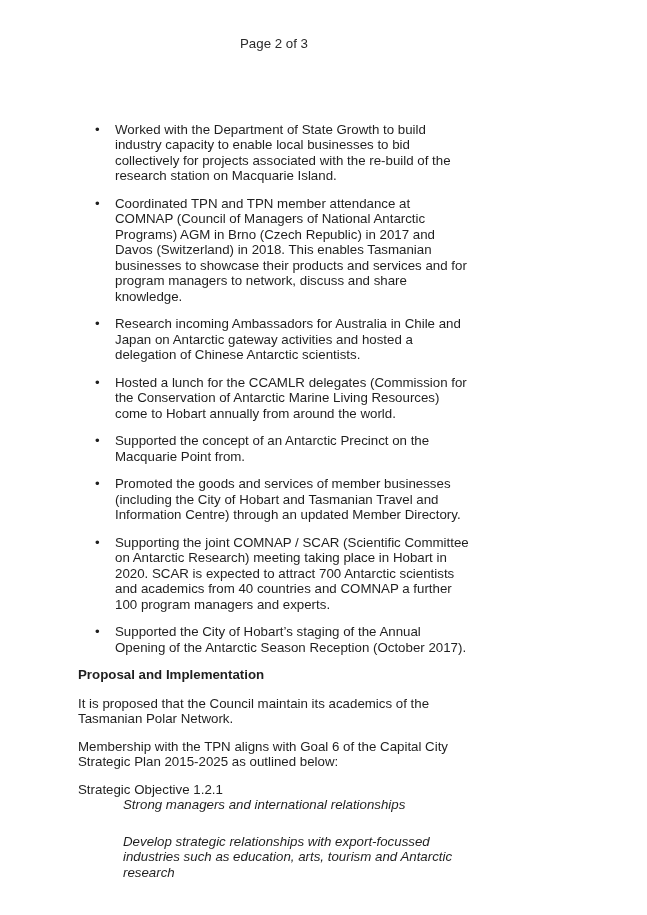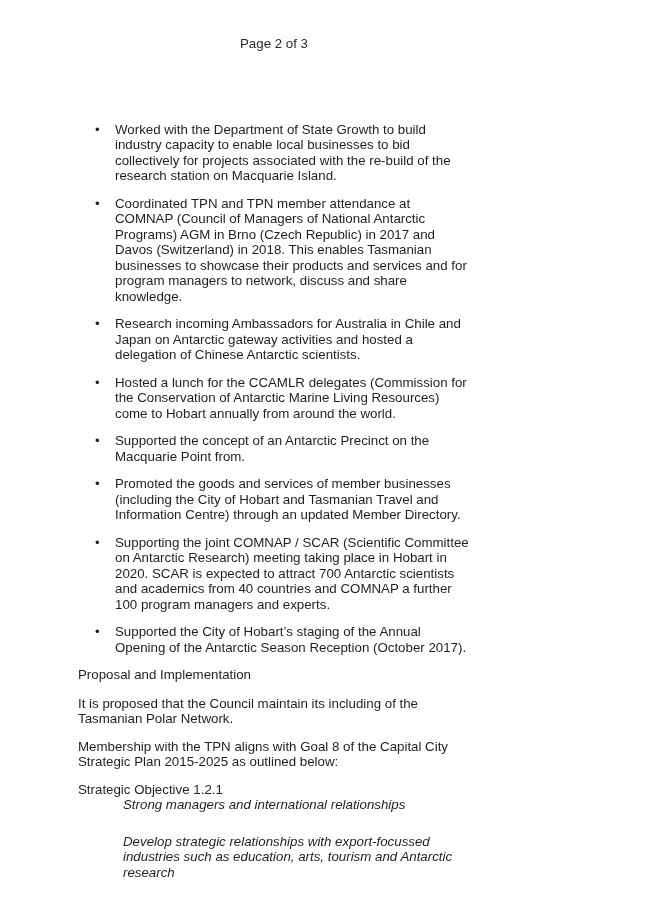--- a/index.html
+++ b/index.html
@@ -36,21 +36,21 @@
     }
     li.bullet-item .marker {
       flex: 0 0 20px;
     }
     li.bullet-item .bullet-text {
       flex: 1 1 auto;
     }
     .section-heading {
       font-size: inherit;
       line-height: inherit;
-      font-weight: 400;
+      font-weight: 700;
       margin: 0 0 13px 0;
     }
     .body-para {
       margin: 0 0 12px 0;
     }
     .objective-block {
       margin: 0 0 21px 0;
     }
     .quote {
       font-style: italic;
@@ -97,24 +97,24 @@
       <span class="bullet-text">Supporting the joint COMNAP / SCAR (Scientific Committee on Antarctic Research) meeting taking place in Hobart in 2020. SCAR is expected to attract 700 Antarctic scientists and academics from 40 countries and COMNAP a further 100 program managers and experts.</span>
     </li>
     <li class="bullet-item">
       <span class="marker">•</span>
       <span class="bullet-text">Supported the City of Hobart’s staging of the Annual Opening of the Antarctic Season Reception (October 2017).</span>
     </li>
   </ul>
 
   <h3 class="section-heading">Proposal and Implementation</h3>
 
-  <p class="body-para">It is proposed that the Council maintain its including of the Tasmanian Polar Network.</p>
+  <p class="body-para">It is proposed that the Council maintain its academics of the Tasmanian Polar Network.</p>
 
 
-  <p class="body-para">Membership with the TPN aligns with Goal 8 of the Capital City Strategic Plan 2015-2025 as outlined below:</p>
+  <p class="body-para">Membership with the TPN aligns with Goal 6 of the Capital City Strategic Plan 2015-2025 as outlined below:</p>
 
   <div class="objective-block">
     <div>Strategic Objective 1.2.1</div>
     <div class="quote">Strong managers and international relationships</div>
   </div>
 
   <div class="quote standalone">Develop strategic relationships with export-focussed industries such as education, arts, tourism and Antarctic research</div>
 
 
 </div>

